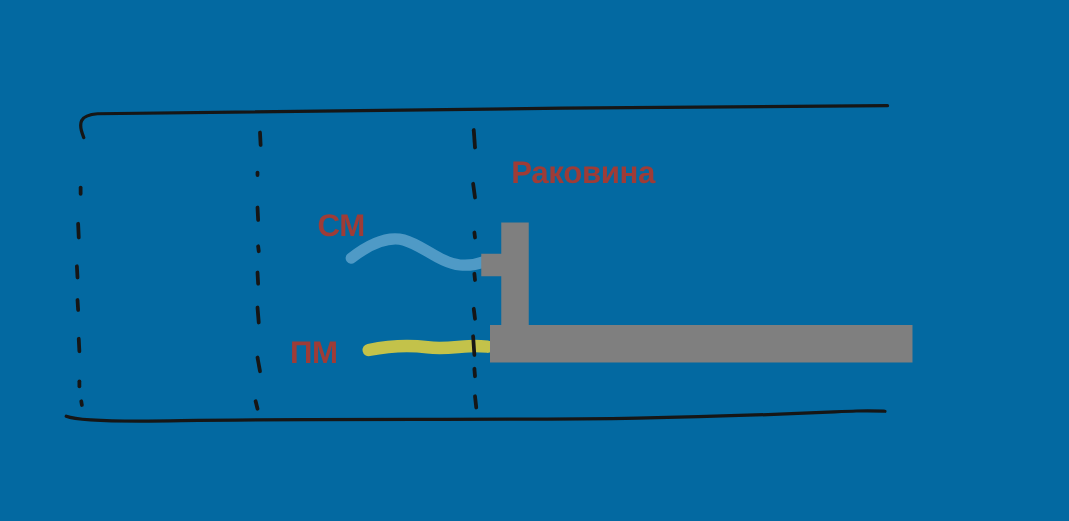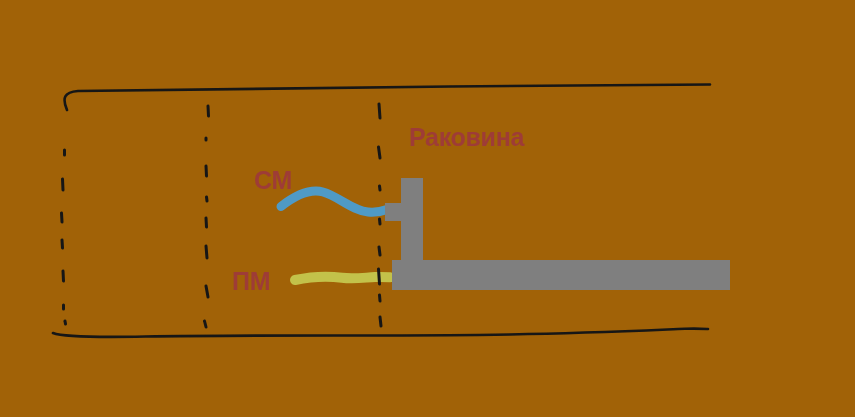--- a/index.html
+++ b/index.html
@@ -1,19 +1,19 @@
 <!DOCTYPE html>
 <html><head>
 <meta charset="utf-8">
 <style>
   html,body{margin:0;padding:0;background:#ffffff;}
   .stage{
     position:relative;
     width:855px;height:417px;
-    background:#a16207;
+    background:#0369a1;
     overflow:hidden;
     font-family:"Liberation Sans",sans-serif;
   }
   svg{display:block;}
   .lbl{
     font-family:"Liberation Sans",sans-serif;
     font-weight:700;
     font-size:25px;
     letter-spacing:-0.3px;
   }

